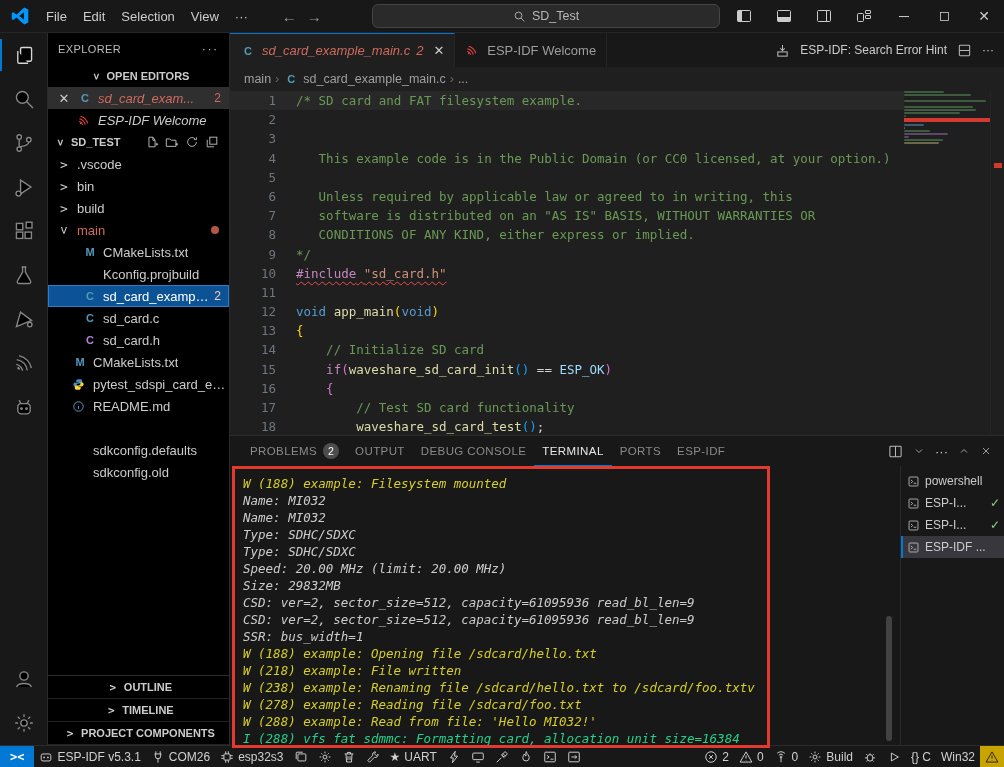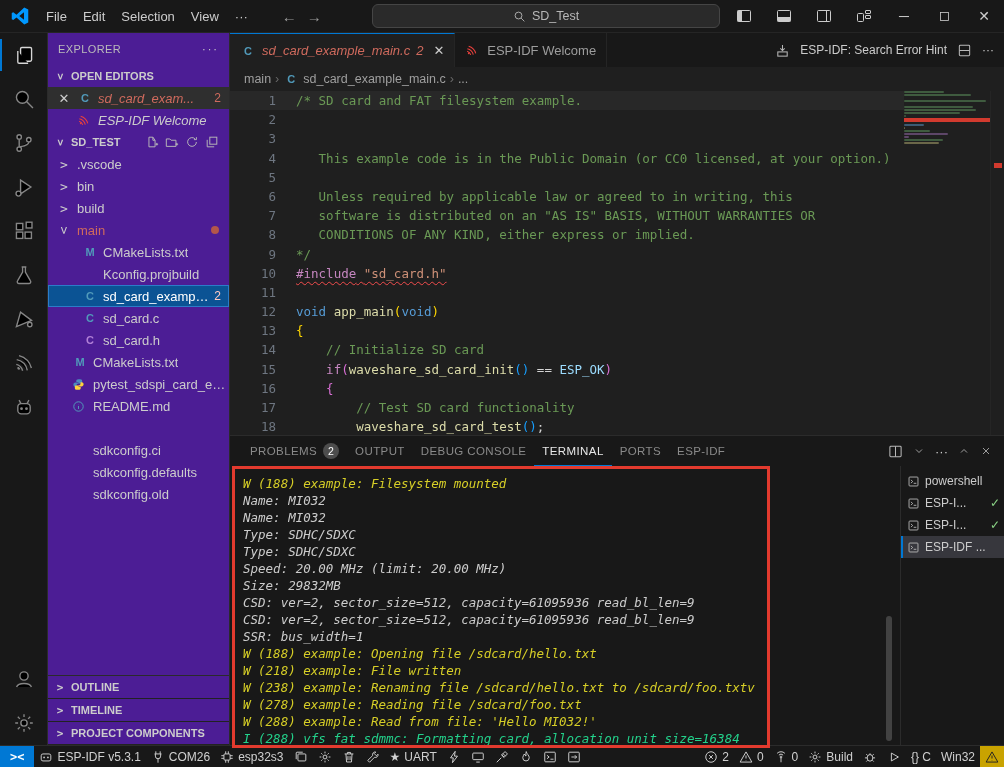--- a/index.html
+++ b/index.html
@@ -27,24 +27,24 @@
 
   
   .main { display:flex; height:712px; }
   .activitybar { width:48px; background:#181818; border-right:1px solid #2b2b2b; display:flex; flex-direction:column; align-items:center; }
   .act-item { width:48px; height:44px; display:flex; align-items:center; justify-content:center; position:relative; }
   .act-item svg { stroke:#868686; }
   .act-item.active svg { stroke:#d7d7d7; }
   .act-item.active::before { content:""; position:absolute; left:0; top:6px; bottom:6px; width:2px; background:#0078d4; }
   .act-spacer { flex:1; }
 
-  .sidebar { width:182px; background:#4c1d95; border-right:1px solid #2b2b2b; display:flex; flex-direction:column; font-size:13px; }
+  .sidebar { width:182px; background:#000000; border-right:1px solid #2b2b2b; display:flex; flex-direction:column; font-size:13px; }
   .sb-header { height:32px; display:flex; align-items:center; padding:0 10px; color:#bbbbbb; font-size:11px; letter-spacing:.4px; }
   .sb-header .more { margin-left:auto; letter-spacing:2px; color:#cccccc; }
-  .sec-head { height:22px; display:flex; align-items:center; gap:3px; font-weight:bold; font-size:11px; color:#cccccc; padding:0 4px; }
+  .sec-head { height:22px; display:flex; align-items:center; gap:3px; font-weight:bold; font-size:11px; color:#cccccc; padding:0 4px;justify-content:center; }
   .tw { display:inline-block; width:16px; text-align:center; color:#cccccc; font-family:"DejaVu Sans Mono",monospace; }
   .tw.open { transform:rotate(90deg); }
   .oe-row { height:22px; display:flex; align-items:center; gap:5px; padding-left:8px; }
   .oe-row.current { background:#2f2f2f; }
   .row-close { width:16px; text-align:center; color:#cccccc; }
   .err-text { color:#cf6a5d; }
   .err-badge { margin-left:auto; margin-right:8px; color:#cf6a5d; font-size:12px; }
   .sect-actions { margin-left:auto; display:flex; gap:6px; padding-right:6px; }
   .tree { flex:1; overflow:hidden; }
   .tree-row { height:22px; display:flex; align-items:center; gap:5px; white-space:nowrap; }
@@ -373,28 +373,20 @@
           </span>
           <span class="tree-label">README.md</span>
         </div>
         <div class="tree-row" style="padding-left: 24px; flex-direction: column;">
           <span class="ficon">
             <svg viewBox="0 0 16 16" width="13" height="13">
               <path d="M3 4.5h7M3 8h10M3 11.5h7"></path>
             </svg>
           </span>
           <span class="tree-label">sdkconfig</span>
-        </div>
-        <div class="tree-row" style="padding-left: 24px;">
-          <span class="ficon">
-            <svg viewBox="0 0 16 16" width="13" height="13">
-              <path d="M3 4.5h7M3 8h10M3 11.5h7"></path>
-            </svg>
-          </span>
-          <span class="tree-label">sdkconfig.ci</span>
         </div>
         <div class="tree-row" style="padding-left: 24px;">
           <span class="ficon">
             <svg viewBox="0 0 16 16" width="13" height="13">
               <path d="M3 4.5h7M3 8h10M3 11.5h7"></path>
             </svg>
           </span>
           <span class="tree-label">sdkconfig.defaults</span>
         </div>
         <div class="tree-row" style="padding-left: 24px;">

